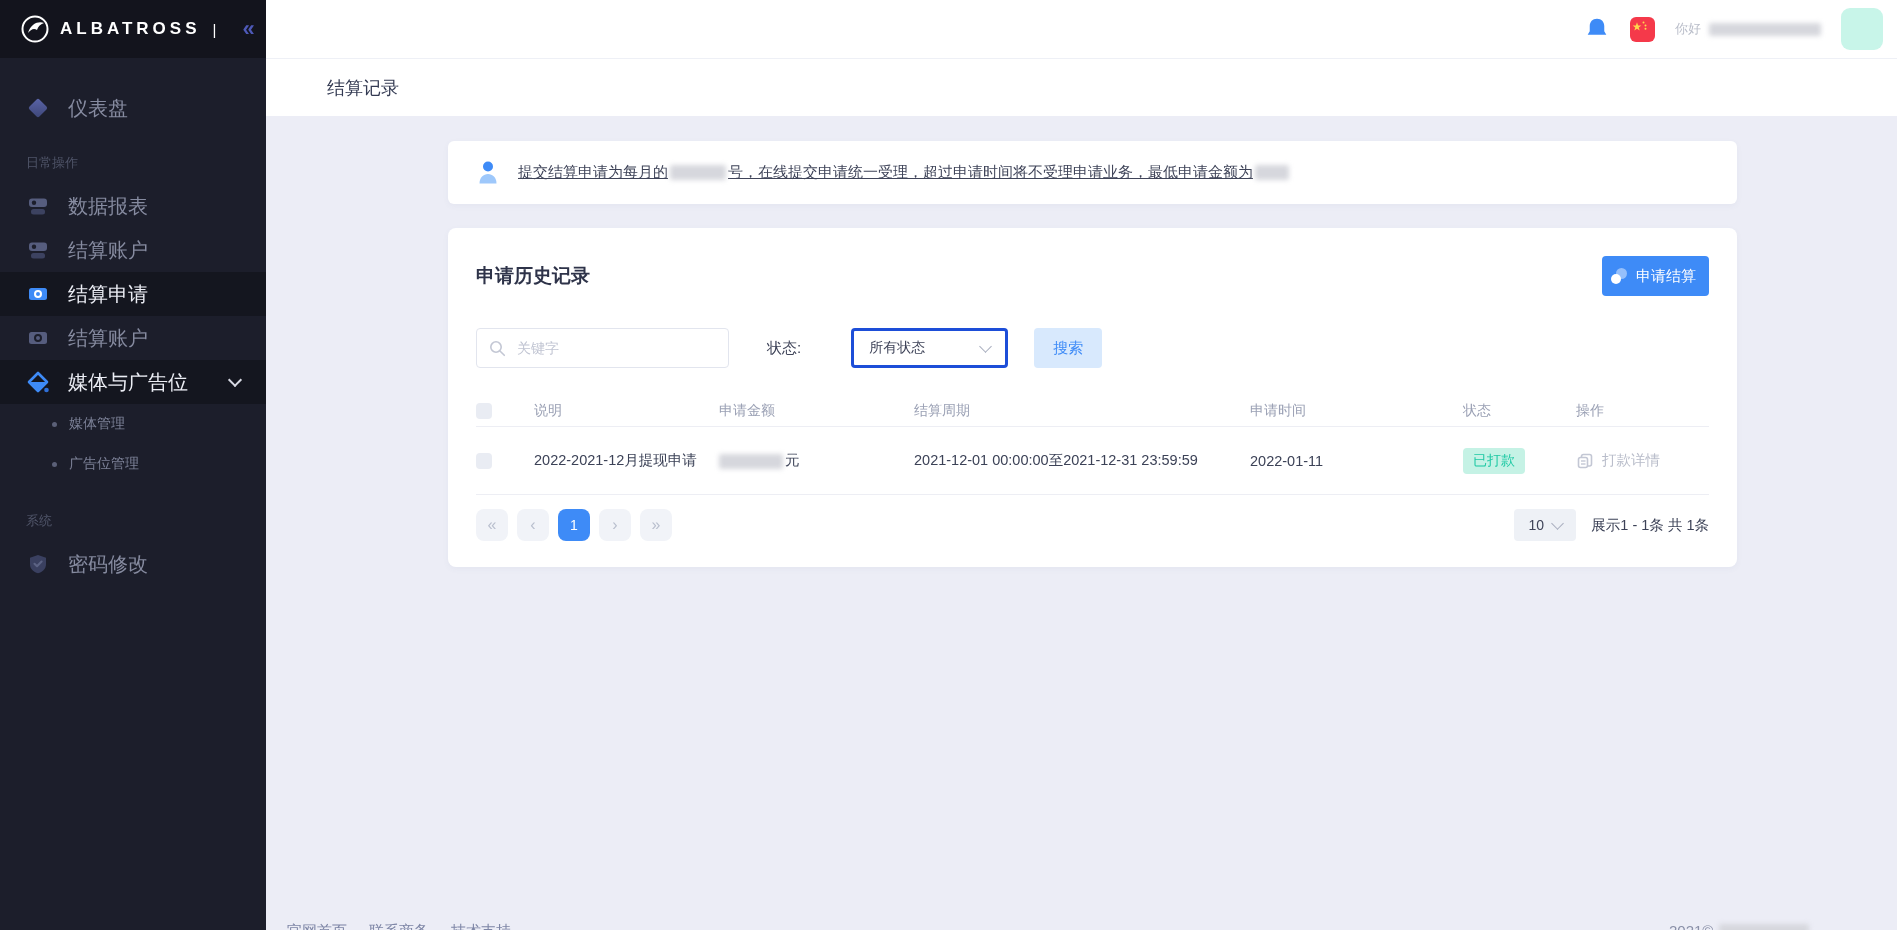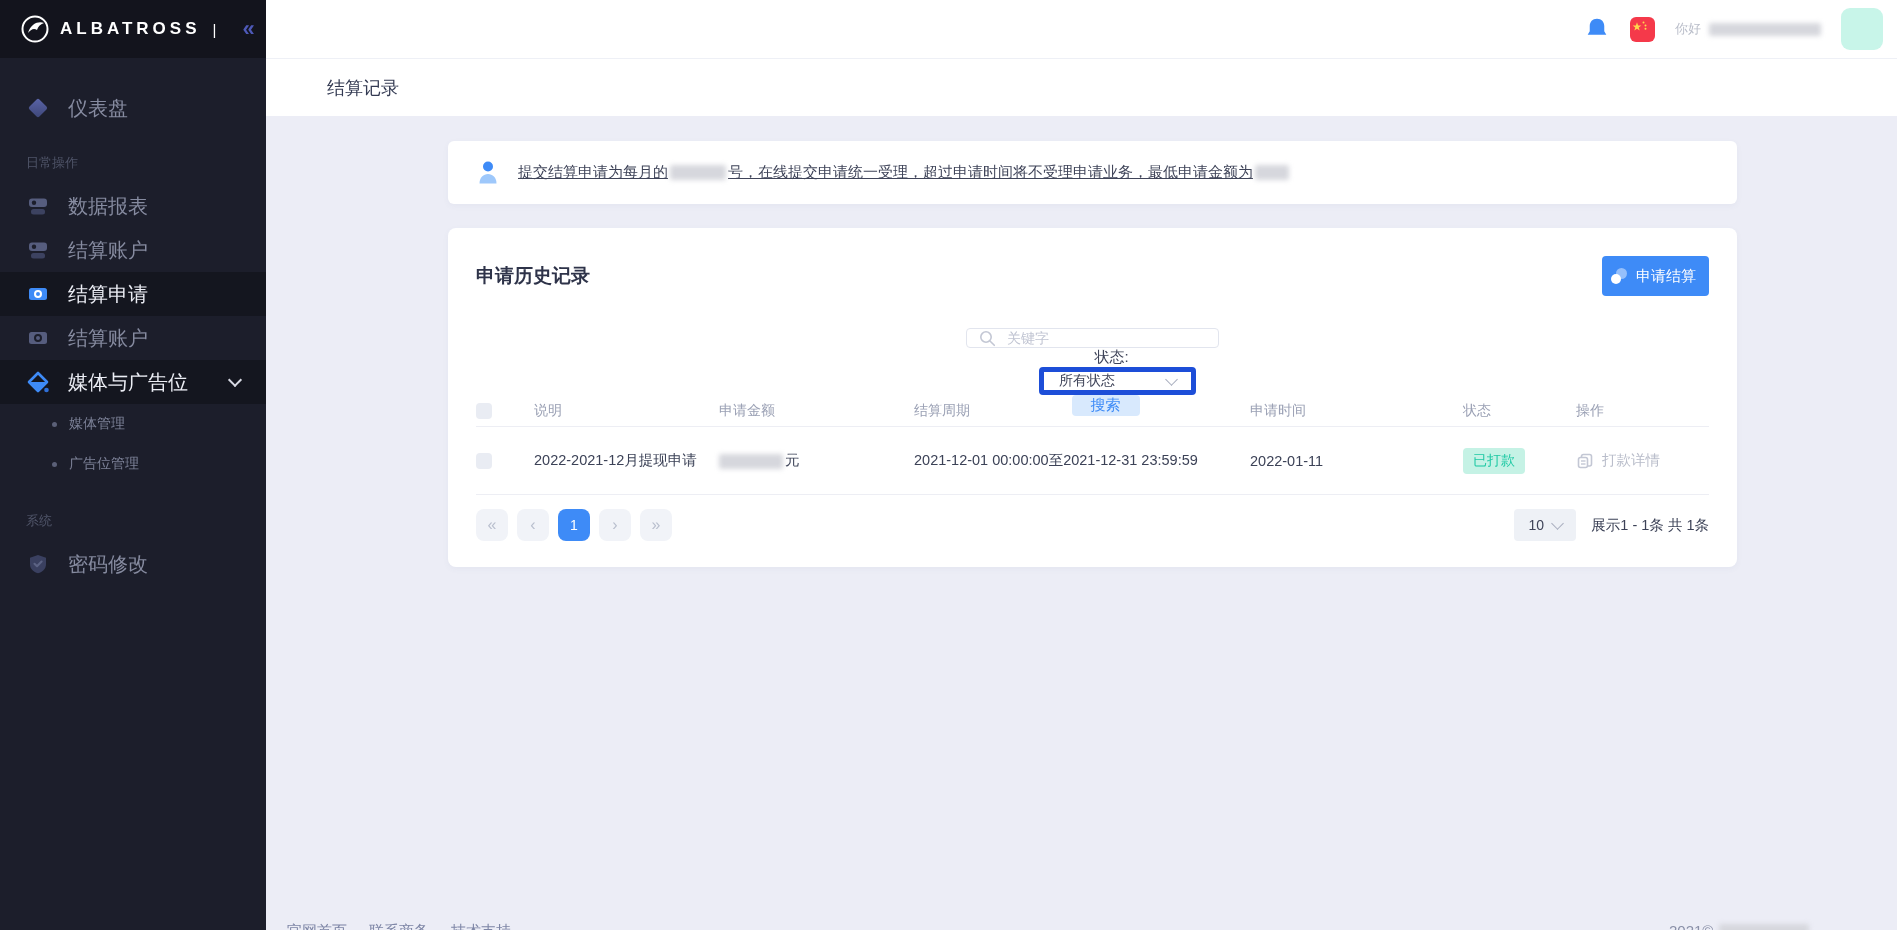--- a/index.html
+++ b/index.html
@@ -40,26 +40,26 @@
 
   
   .card{background:#fff;border-radius:8px;margin-top:24px;padding:28px 28px 0;height:339px;box-sizing:border-box;box-shadow:0 2px 6px rgba(80,90,140,.05);}
   .card-head{display:flex;align-items:center;justify-content:space-between;height:40px;}
   .card-title{font-size:19px;color:#2e3349;font-weight:700;}
   .btn-apply{height:40px;min-width:107px;padding:0 9px;border:none;border-radius:4px;background:#3e8bf7;color:#fff;font-size:15px;display:flex;align-items:center;gap:9px;cursor:pointer;font-family:inherit;}
   .coin{position:relative;width:16px;height:16px;}
   .coin .c1{position:absolute;right:0;top:0;width:11px;height:11px;border-radius:50%;background:rgba(255,255,255,.45);}
   .coin .c2{position:absolute;left:0;bottom:0;width:10px;height:10px;border-radius:50%;background:#fff;}
 
-  .filters{display:flex;align-items:center;margin-top:32px;height:40px;flex-direction:column;}
+  .filters{display:flex;align-items:center;margin-top:32px;height:40px;}
   .search-box{width:253px;height:40px;border:1px solid #e2e5ee;border-radius:4px;display:flex;align-items:center;padding:0 12px;gap:9px;box-sizing:border-box;background:#fff;}
   .search-box input{border:none;outline:none;flex:1;font-size:14px;color:#3f4459;font-family:inherit;background:transparent;}
   .search-box input::placeholder{color:#c0c4d2;}
   .flabel{margin-left:38px;font-size:15px;color:#3f4459;}
-  .select{margin-left:50px;width:157px;height:40px;border:5px solid #1d4ed8;border-radius:4px;display:flex;align-items:center;justify-content:space-between;padding:0 15px;box-sizing:border-box;font-size:14px;color:#3f4459;cursor:pointer;background:#fff;}
+  .select{margin-left:50px;width:157px;height:40px;border:3px solid #1d4ed8;border-radius:4px;display:flex;align-items:center;justify-content:space-between;padding:0 15px;box-sizing:border-box;font-size:14px;color:#3f4459;cursor:pointer;background:#fff;}
   .sel-chev{width:8px;height:8px;border-right:1.8px solid #a7adbe;border-bottom:1.8px solid #a7adbe;transform:rotate(45deg);margin-top:-4px;}
   .btn-search{margin-left:26px;width:68px;height:40px;border:none;border-radius:4px;background:#d8e9fd;color:#3e8bf7;font-size:15px;cursor:pointer;font-family:inherit;}
 
   .tgrid{display:grid;grid-template-columns:58px 185px 195px 336px 213px 113px 1fr;align-items:center;}
   .thead{margin-top:28px;height:30px;border-bottom:1px solid #edeef4;color:#9aa0b4;font-size:14px;}
   .trow{height:67px;border-bottom:1px solid #edeef4;color:#3c4257;font-size:14.5px;}
   .cb{width:16px;height:16px;border-radius:4px;background:#e9ecf3;cursor:pointer;}
   .badge{display:inline-block;padding:4px 10px;border-radius:4px;background:#c5f2e5;color:#1ec9a4;font-size:14px;}
   .action{display:flex;align-items:center;gap:8px;color:#b9bdca;cursor:pointer;font-size:14.5px;}
 

